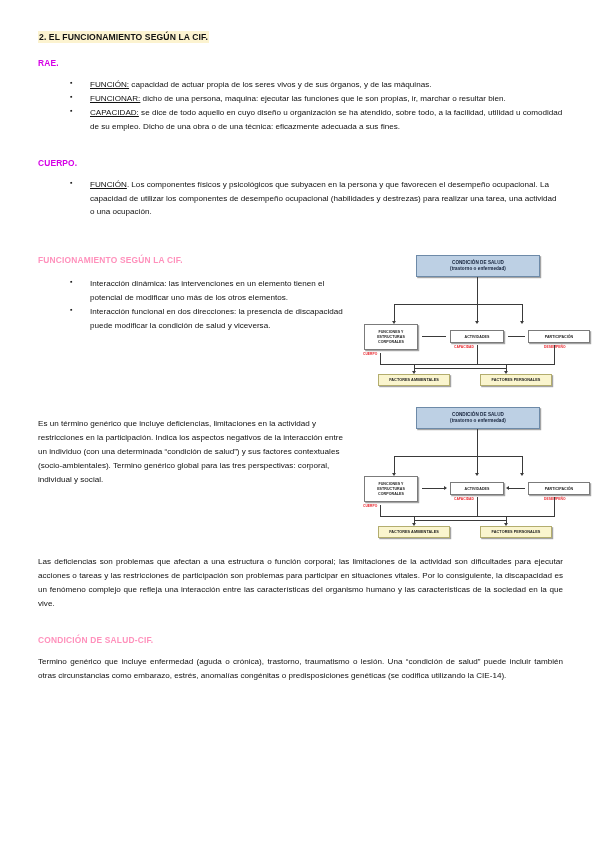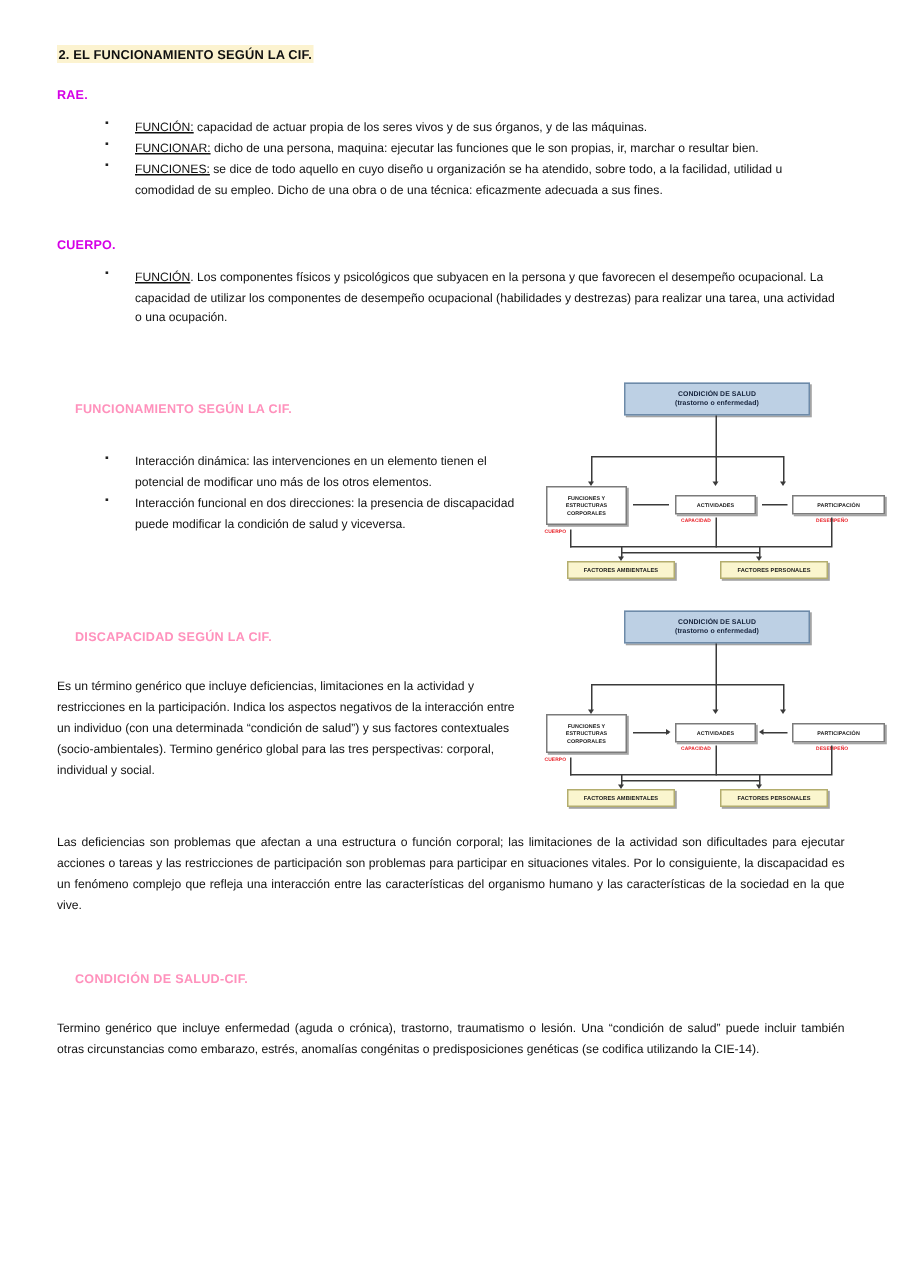--- a/index.html
+++ b/index.html
@@ -37,21 +37,21 @@
     font-weight: bold;
     color: #D500E6;
     letter-spacing: .15px;
     margin: 0;
   }
   .h-pink {
     font-size: 8.4px;
     font-weight: bold;
     color: #FF91BC;
     letter-spacing: .2px;
-    margin: 12px;
+    margin: 0;
   }
 
   
   .para {
     font-size: 8.1px;
     line-height: 1.72;
     color: #111111;
     margin: 0;
     text-align: left;
   }
@@ -174,21 +174,21 @@
     <span class="doc-title">2. EL FUNCIONAMIENTO SEGÚN LA CIF.</span>
   </div>
 
   <div class="sp-14"></div>
 
   <div class="h-magenta">RAE.</div>
   <div class="sp-10"></div>
   <ul class="bullets">
     <li><span class="u">FUNCIÓN:</span><span> capacidad de actuar propia de los seres vivos y de sus órganos, y de las máquinas.</span></li>
     <li><span class="u">FUNCIONAR:</span><span> dicho de una persona, maquina: ejecutar las funciones que le son propias, ir, marchar o resultar bien.</span></li>
-    <li><span class="u">FUNCIONES:</span><span> se dice de todo aquello en cuyo diseño u organización se ha atendido, sobre todo, a la facilidad, utilidad u comodidad de su empleo. Dicho de una obra o de una técnica: eficazmente adecuada a sus fines.</span></li>
+    <li><span class="u">CAPACIDAD:</span><span> se dice de todo aquello en cuyo diseño u organización se ha atendido, sobre todo, a la facilidad, utilidad u comodidad de su empleo. Dicho de una obra o de una técnica: eficazmente adecuada a sus fines.</span></li>
   </ul>
 
   <div class="sp-24"></div>
 
   <div class="h-magenta">CUERPO.</div>
   <div class="sp-10"></div>
   <ul class="bullets">
     <li><span class="u">FUNCIÓN</span><span>. Los componentes físicos y psicológicos que subyacen en la persona y que favorecen el desempeño ocupacional. La capacidad de utilizar los componentes de desempeño ocupacional (habilidades y destrezas) para realizar una tarea, una actividad o una ocupación.</span></li>
   </ul>
 
@@ -259,21 +259,20 @@
           <span>FACTORES PERSONALES</span>
         </div>
       </div>
     </div>
   </div>
 
   <div class="sp-16"></div>
 
   <div class="row-split">
     <div class="col-left">
-      <div class="h-pink">DISCAPACIDAD SEGÚN LA CIF.</div>
       <div class="sp-10"></div>
       <p class="para"><span>Es un término genérico que incluye deficiencias, limitaciones en la actividad y restricciones en la participación. Indica los </span><span class="it">aspectos negativos de la interacción</span><span> entre un individuo (con una determinada “condición de salud”) y sus factores contextuales (socio-ambientales). Termino genérico global para las tres perspectivas: corporal, individual y social.</span></p>
     </div>
     <div class="col-right">
       <div class="cif-diagram">
         <div class="cif-box health" style="left:58px; top:0px; width:124px; height:22px;">
           <div>
             <div>CONDICIÓN DE SALUD</div>
             <div>(trastorno o enfermedad)</div>
           </div>

